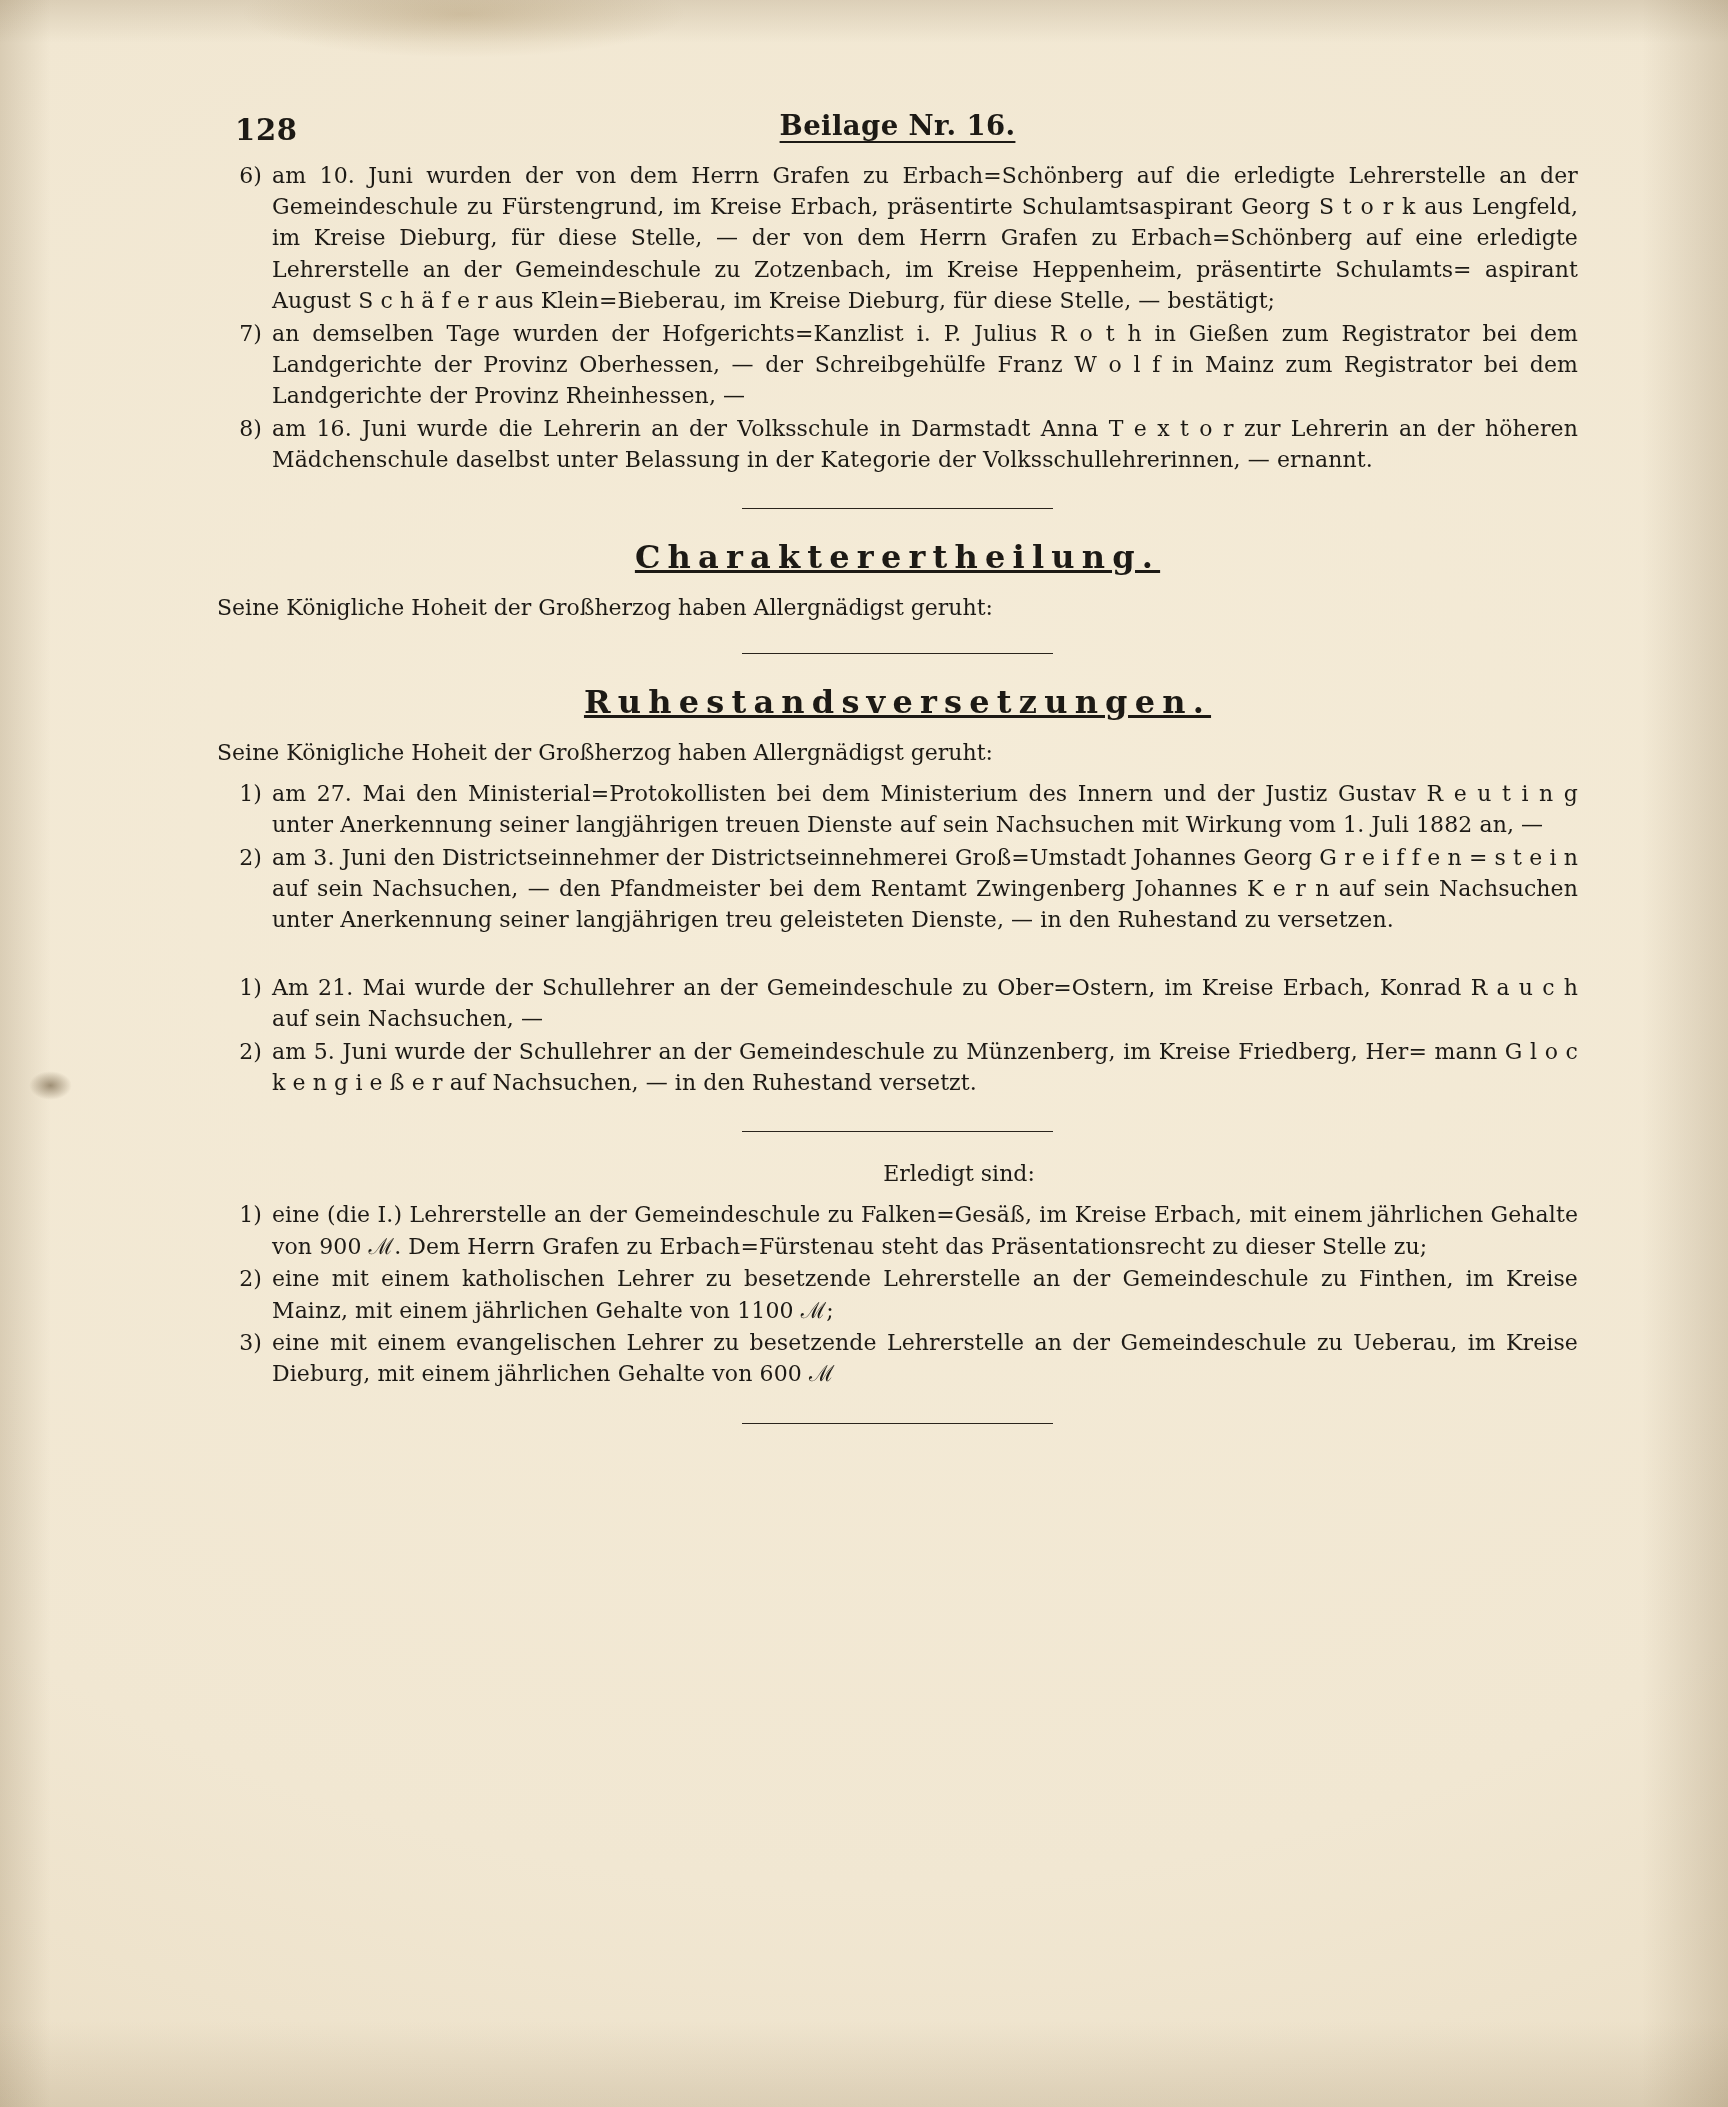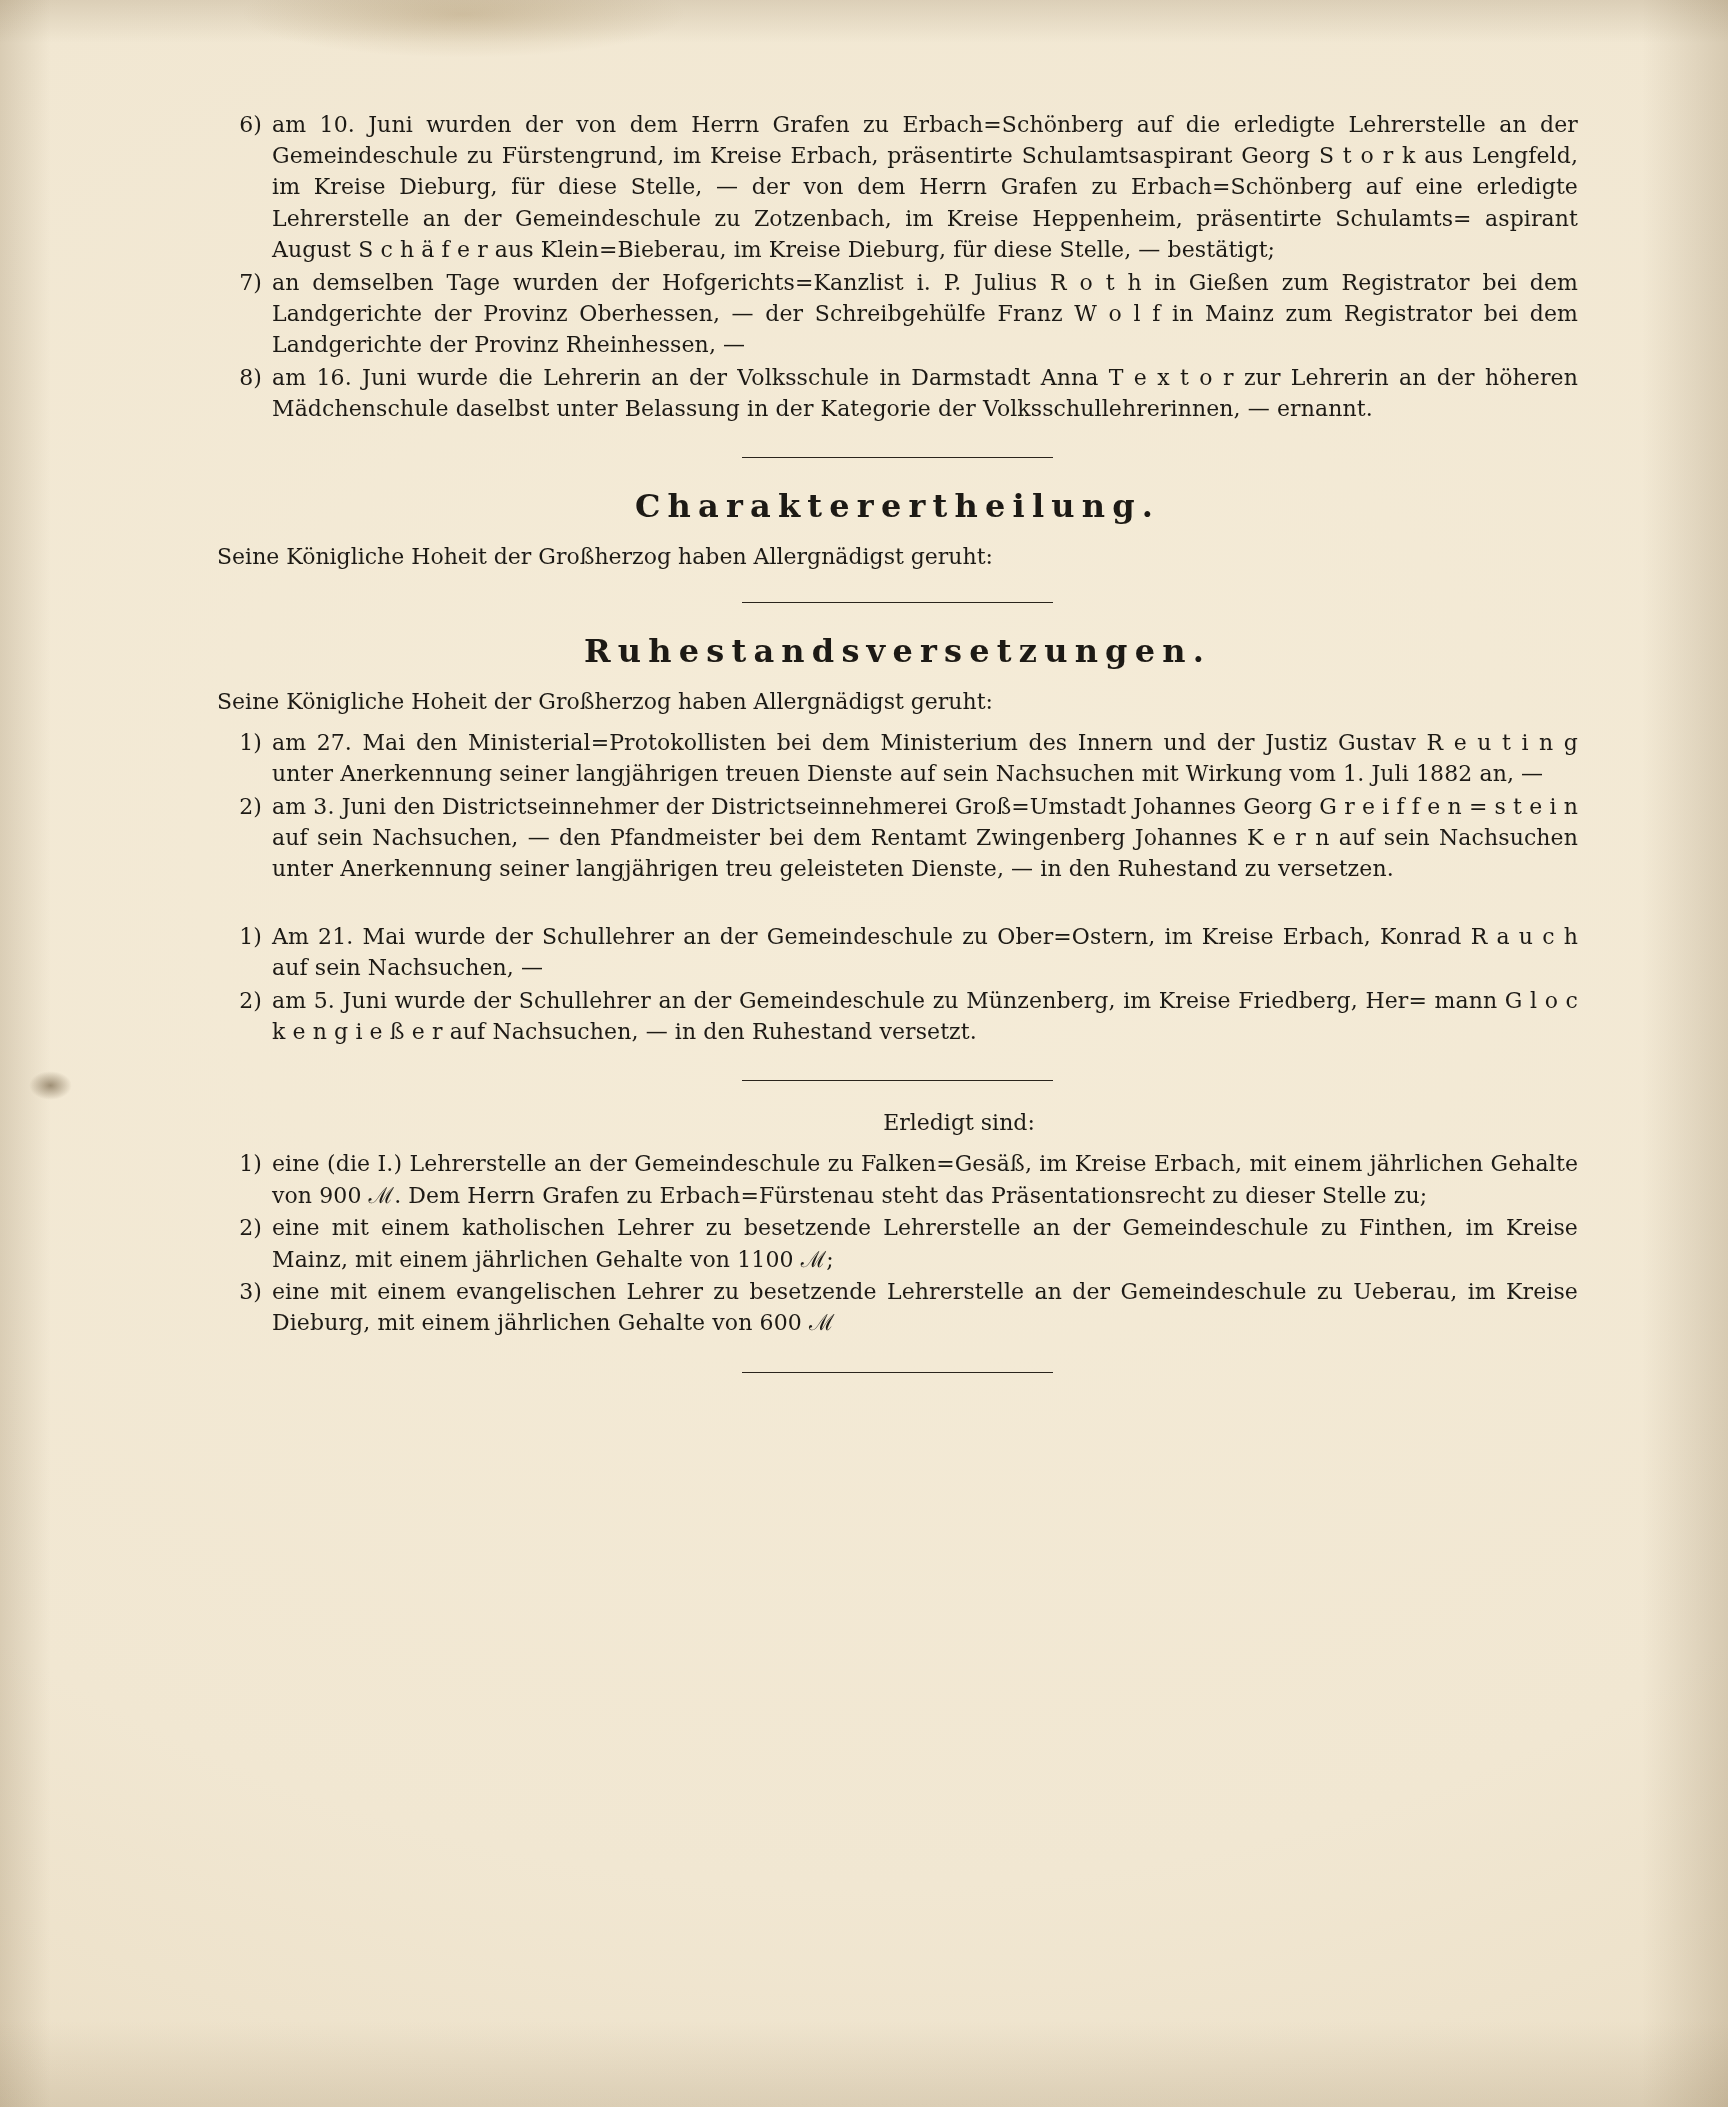--- a/index.html
+++ b/index.html
@@ -119,20 +119,21 @@
     border-top: 1.4px solid #2a241c;
     margin: 33px auto 29px auto;
   }
   .section-title {
     text-align: center;
     font-family: "DejaVu Serif", serif;
     font-weight: bold;
     font-size: 32px;
     letter-spacing: 7.2px;
     margin: 13px 0 19px 0;
+    text-decoration: underline;
   }
   .lead {
     font-size: 22px;
     margin-bottom: 13px;
   }
   .lead.left-ind {
     text-align: center;
     padding-left: 123px;
   }
   .block-plain {
@@ -149,20 +150,24 @@
 <div class="page">
   <div class="edge-top"></div>
   <div class="edge-left"></div>
   <div class="edge-right"></div>
   <div class="edge-bottom"></div>
   <div class="smudge-a"></div>
   <div class="smudge-b"></div>
 
   <div class="content">
 
+    <div class="header">
+      <div class="folio">128</div>
+      <div class="header-title">Beilage Nr. 16.</div>
+    </div>
 
     <div class="para">
       <span class="marker">6)</span>
       <span class="ptext">am 10. Juni wurden der von dem Herrn Grafen zu Erbach=Schönberg auf die erledigte Lehrerstelle an der Gemeindeschule zu Fürstengrund, im Kreise Erbach, präsentirte Schulamtsaspirant Georg S t o r k aus Lengfeld, im Kreise Dieburg, für diese Stelle, — der von dem Herrn Grafen zu Erbach=Schönberg auf eine erledigte Lehrerstelle an der Gemeindeschule zu Zotzenbach, im Kreise Heppenheim, präsentirte Schulamts= aspirant August S c h ä f e r aus Klein=Bieberau, im Kreise Dieburg, für diese Stelle, — bestätigt;</span>
     </div>
     <div class="para">
       <span class="marker">7)</span>
       <span class="ptext">an demselben Tage wurden der Hofgerichts=Kanzlist i. P. Julius R o t h in Gießen zum Registrator bei dem Landgerichte der Provinz Oberhessen, — der Schreibgehülfe Franz W o l f in Mainz zum Registrator bei dem Landgerichte der Provinz Rheinhessen, —</span>
     </div>
     <div class="para">

